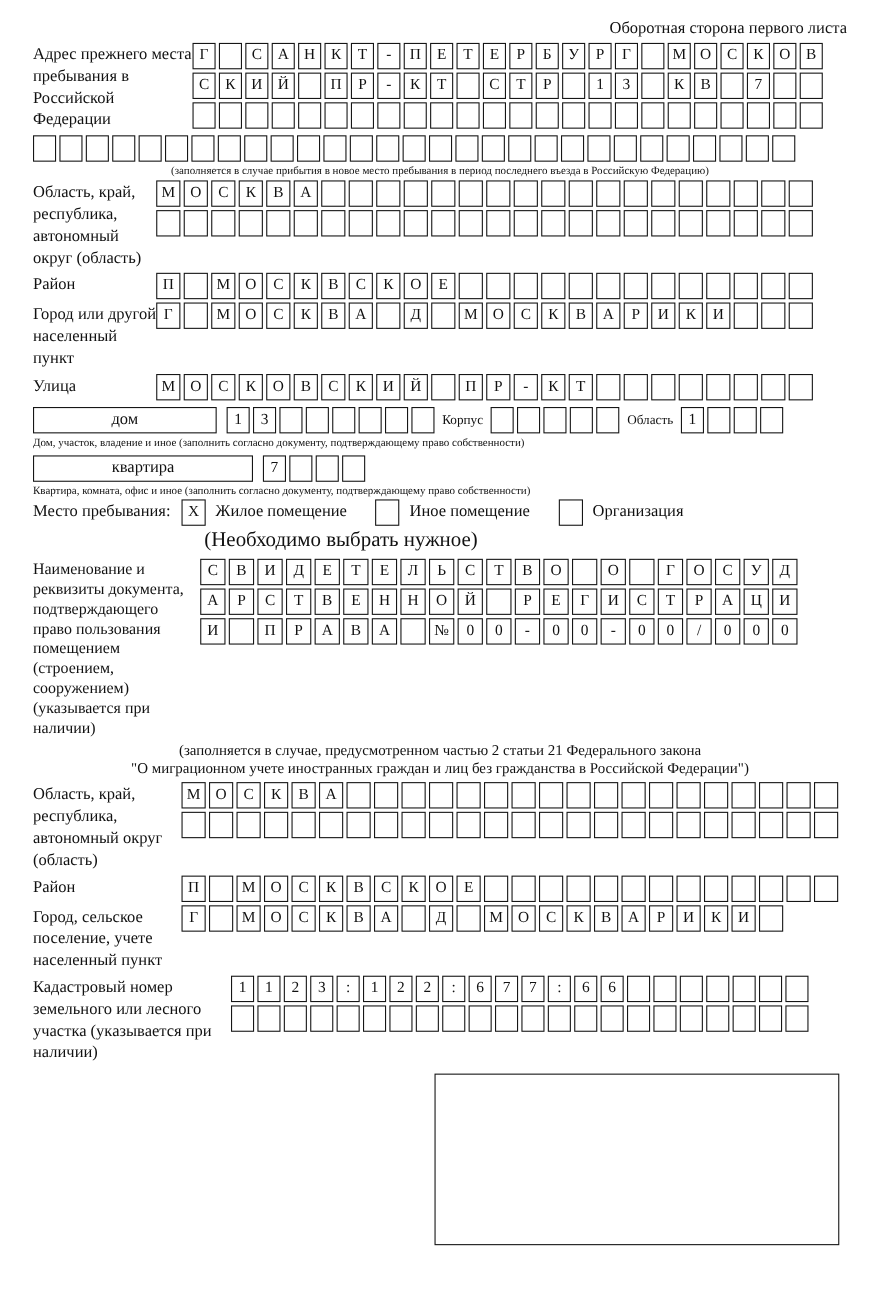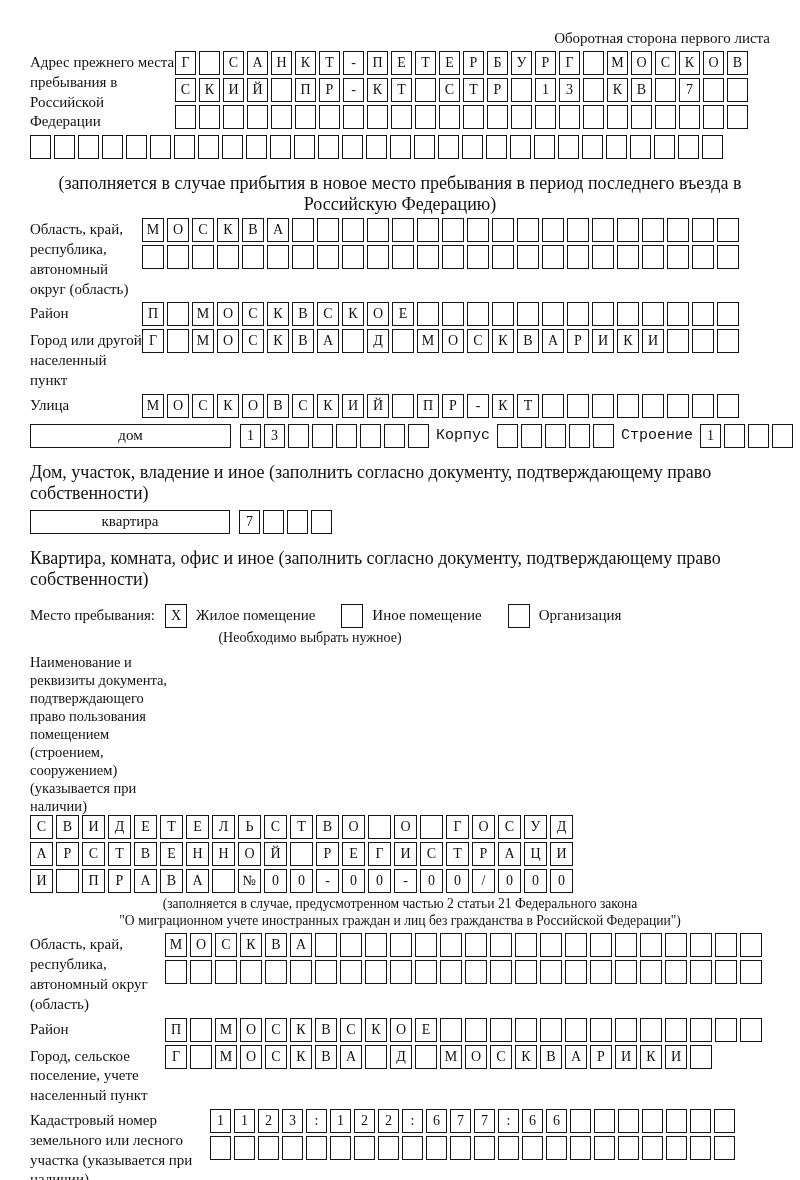--- a/index.html
+++ b/index.html
@@ -2,63 +2,63 @@
 <html><head>
 <meta charset="utf-8">
 <style>
   html,body{margin:0;padding:0;background:#fff;}
   .page{
     width:800px;height:1180px;box-sizing:border-box;
     padding:6px 30px 0 30px;
     font-family:"Liberation Serif","DejaVu Serif",serif;
     color:#111;background:#fff;overflow:hidden;position:relative;
   }
-  .hdr-note{text-align:right;font-size:15px;margin-top:24px;margin-bottom:4px;}
+  .hdr-note{text-align:right;font-size:15px;margin-top:12px;margin-bottom:4px;}
   
   .cells{display:flex;gap:3px;flex-wrap:nowrap;}
   .cell{
     width:21px;height:24px;box-sizing:border-box;border:1.4px solid #161616;
     display:flex;align-items:center;justify-content:center;
     font-size:14px;line-height:1;flex:0 0 auto;background:#fff;
   }
   .sec2 .cell{width:22px;}
   .doc-rows .cell{width:23px;}
   .rows-stack{display:flex;flex-direction:column;gap:3px;}
   
   .frow{display:flex;align-items:flex-start;margin-top:3px;}
   .frow .lbl{font-size:15px;line-height:1.32;flex:0 0 auto;padding-top:2px;}
   .b1-label{width:145px;}
   .s2-label{width:112px;}
   .fa-label{width:135px;}
   .kad-label{width:180px;}
   .doc-label{width:152px;font-size:14.5px !important;line-height:1.24 !important;}
-  .note{font-size:18px;margin-top:14px;}
+  .note{font-size:10px;margin-top:3px;}
   .note-centered{text-align:center;}
   .sec-title{text-align:center;font-weight:bold;font-size:15.5px;margin-top:5px;}
   .sub-note{text-align:center;font-size:13.6px;margin-top:3px;line-height:1.25;}
   
   .inline-row{display:flex;align-items:center;margin-top:6px;}
   .named-box{
     box-sizing:border-box;border:1.4px solid #161616;height:24px;
     display:flex;align-items:center;justify-content:center;font-size:15px;flex:0 0 auto;
   }
-  .house-box{width:201px;margin-right:9px;}
+  .house-box{width:167px;margin-right:9px;}
   .flat-box{width:200px;margin-right:9px;}
-  .mid-lbl{font-size:15px;margin:0 7px;flex:0 0 auto;font-family:Liberation Mono, monospace;}
+  .mid-lbl{font-size:12px;margin:0 7px;flex:0 0 auto;}
   
-  .stay-row{display:flex;align-items:center;margin-top:14px;font-size:15px;text-align:right;}
+  .stay-row{display:flex;align-items:center;margin-top:2px;font-size:15px;text-align:right;}
   .checkbox{
     width:22px;height:24px;box-sizing:border-box;border:1.4px solid #161616;
     display:flex;align-items:center;justify-content:center;font-size:14px;margin:0 9px 0 10px;flex:0 0 auto;
   }
   .checkbox.cb2,.checkbox.cb3{margin-left:26px;}
-  .stay-note{width:560px;text-align:center;font-size:14px;margin-top:2px;}
+  .stay-note{width:560px;text-align:center;font-size:19px;margin-top:2px;}
   
   .stamp-box{width:368px;height:156px;border:1.7px solid #161616;box-sizing:border-box;margin:8px 0 0 365px;}
-  .mt6{margin-top:6px;flex-direction:column;}
+  .mt6{margin-top:6px;}
 </style>
 </head>
 <body>
 
 <div class="page">
 
   <div class="hdr-note">Оборотная сторона первого листа</div>
 
   <div class="frow">
     <div class="lbl b1-label">Адрес прежнего места пребывания в Российской Федерации</div>
@@ -338,21 +338,21 @@
         <span class="cell"></span>
       </div>
     <div class="mid-lbl">Корпус</div>
     <div class="cells">
         <span class="cell"></span>
         <span class="cell"></span>
         <span class="cell"></span>
         <span class="cell"></span>
         <span class="cell"></span>
       </div>
-    <div class="mid-lbl">Строение</div>
+    <div class="mid-lbl">Область</div>
     <div class="cells">
         <span class="cell">1</span>
         <span class="cell"></span>
         <span class="cell"></span>
         <span class="cell"></span>
       </div>
   </div>
   <div class="note">Дом, участок, владение и иное (заполнить согласно документу, подтверждающему право собственности)</div>
 
   <div class="inline-row">

